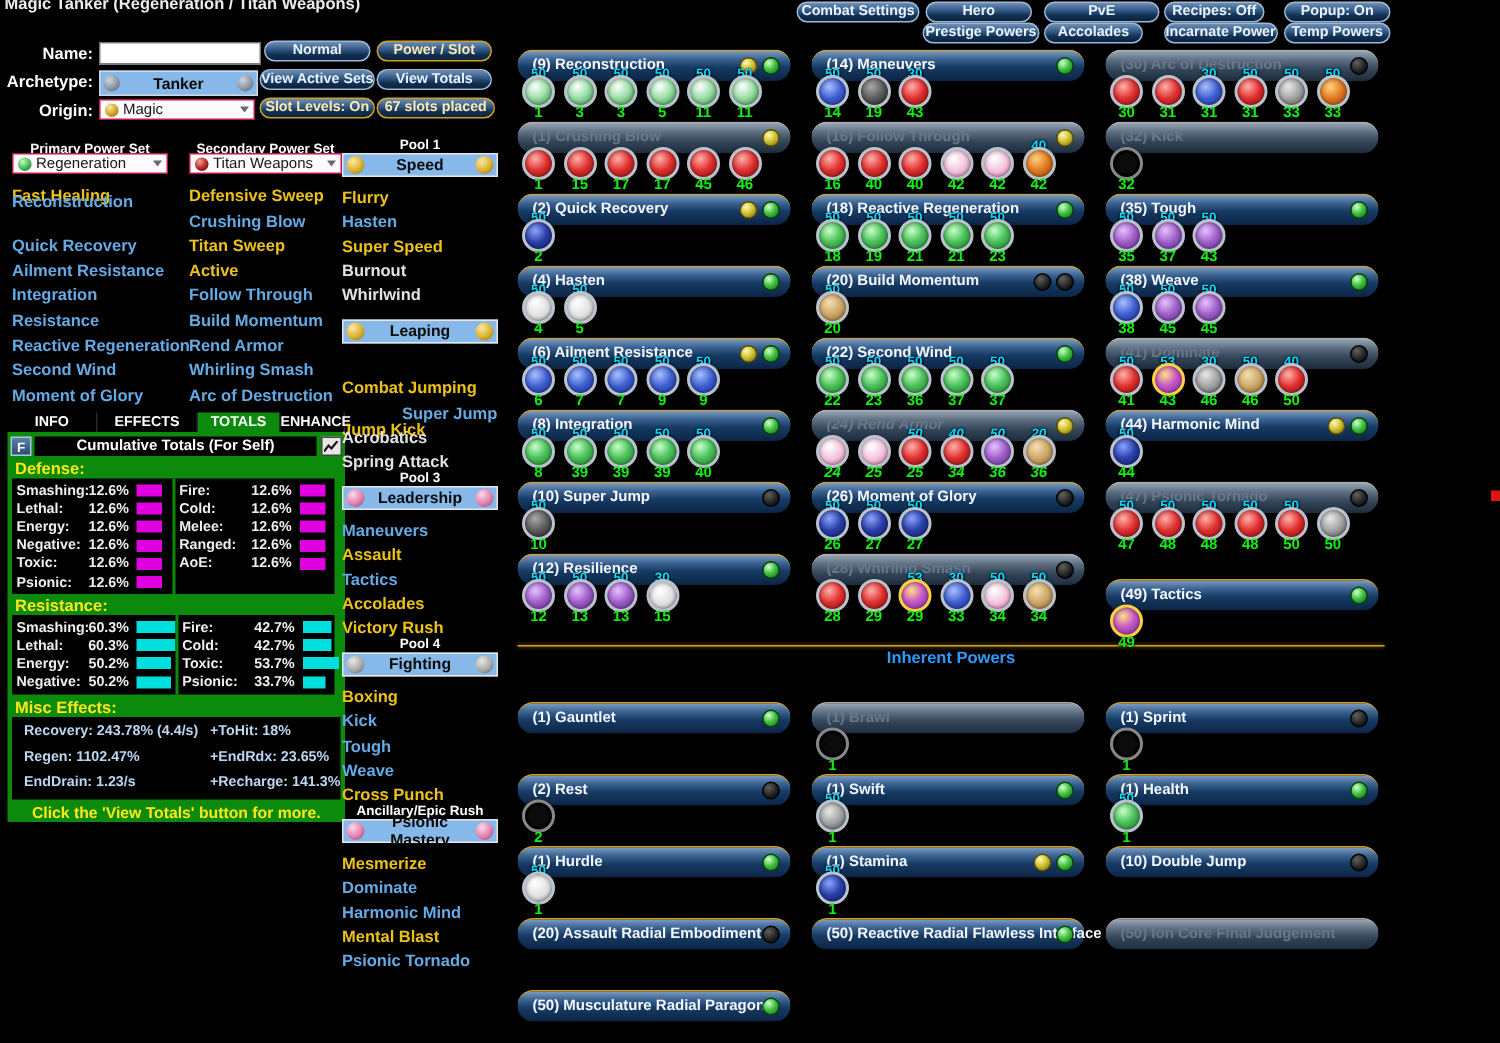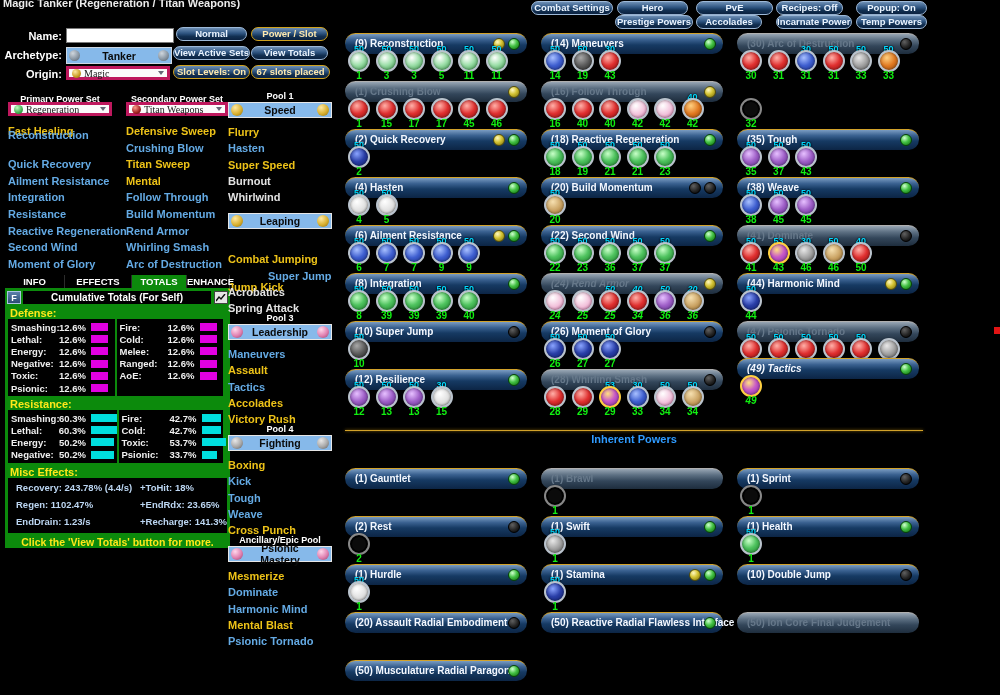--- a/index.html
+++ b/index.html
@@ -13,21 +13,21 @@
     border:1px solid #9db9d8;color:#eaf4ff;font-size:9.5px;font-weight:bold;text-align:center;line-height:12px;
     box-shadow:0 1px 2px #000;white-space:nowrap;overflow:hidden;}
   .pill.gold{border-color:#cfa21f;color:#ffeab0;}
 
   
   .flabel{position:absolute;width:62px;text-align:right;font-size:11px;font-weight:bold;color:#fff;}
   .name-input{position:absolute;left:66px;top:28px;width:102px;height:13px;background:#fff;border:1px solid #7a7a7a;font-size:10px;padding:0 2px;}
   .at-ctrl{position:absolute;left:66px;top:47px;width:104px;height:15px;background:#86b9ea;display:flex;align-items:center;border:1px solid #cfd8e2;}
   .at-circle{width:11px;height:11px;border-radius:50%;background:radial-gradient(circle at 35% 30%,#cfd6dd,#8a97a4 55%,#525c66);margin:0 2px;flex:none;}
   .at-label{font-size:10.5px;font-weight:bold;color:#0a0a0a;flex:1;text-align:center;}
-  .sel{position:absolute;height:14px;background:#fbfbfb;border:3px solid #be185d;display:flex;align-items:center;font-size:10px;color:#151515;padding:0 3px;gap:3px;box-sizing:border-box;font-family:Liberation Serif, serif;}
+  .sel{position:absolute;height:14px;background:#fbfbfb;border:1px solid #be185d;display:flex;align-items:center;font-size:10px;color:#151515;padding:0 3px;gap:3px;box-sizing:border-box;}
   .sel .txt{flex:1;white-space:nowrap;overflow:hidden;}
   .chev{width:0;height:0;border-left:3px solid transparent;border-right:3px solid transparent;border-top:4px solid #667;flex:none;}
   .ico{width:9px;height:9px;border-radius:50%;flex:none;}
 
   .colhead{position:absolute;font-size:9px;font-weight:bold;color:#fff;text-align:center;white-space:nowrap;}
   .plist-item{position:absolute;font-size:11px;font-weight:bold;white-space:nowrap;}
   .c-avail{color:#edc218;} .c-taken{color:#64aae4;} .c-plain{color:#e2e2e2;}
   .poolbar{position:absolute;height:16px;background:#86b9ea;border:1px solid #e6e6e6;display:flex;align-items:center;box-sizing:border-box;}
   .pb-label{font-size:10.5px;font-weight:bold;color:#0a0a0a;flex:1;text-align:center;}
   .pb-circle{width:12px;height:12px;border-radius:50%;margin:0 2px;flex:none;}
@@ -286,21 +286,21 @@
     <div class="plist-item c-taken" style="left: 8px; top: 158.2px;">Quick Recovery</div>
     <div class="plist-item c-taken" style="left: 8px; top: 174.8px;">Ailment Resistance</div>
     <div class="plist-item c-taken" style="left: 8px; top: 191.4px;">Integration</div>
     <div class="plist-item c-taken" style="left: 8px; top: 208px;">Resistance</div>
     <div class="plist-item c-taken" style="left: 8px; top: 224.6px;">Reactive Regeneration</div>
     <div class="plist-item c-taken" style="left: 8px; top: 241.2px;">Second Wind</div>
     <div class="plist-item c-taken" style="left: 8px; top: 257.8px;">Moment of Glory</div>
     <div class="plist-item c-avail" style="left: 126px; top: 125px;">Defensive Sweep</div>
     <div class="plist-item c-taken" style="left: 126px; top: 141.6px;">Crushing Blow</div>
     <div class="plist-item c-avail" style="left: 126px; top: 158.2px;">Titan Sweep</div>
-    <div class="plist-item c-avail" style="left: 126px; top: 174.8px;">Mental</div>
+    <div class="plist-item c-avail" style="left: 126px; top: 174.8px;">Active</div>
     <div class="plist-item c-taken" style="left: 126px; top: 191.4px;">Follow Through</div>
     <div class="plist-item c-taken" style="left: 126px; top: 208px;">Build Momentum</div>
     <div class="plist-item c-taken" style="left: 126px; top: 224.6px;">Rend Armor</div>
     <div class="plist-item c-taken" style="left: 126px; top: 241.2px;">Whirling Smash</div>
     <div class="plist-item c-taken" style="left: 126px; top: 257.8px;">Arc of Destruction</div>
     <div class="colhead" style="left: 228px; top: 91px; width: 104px;">Pool 1</div>
     <div class="poolbar" style="left: 228px; top: 102px; width: 104px;">
       <div class="pb-circle pc-gold"></div>
       <div class="pb-label">Speed</div>
       <div class="pb-circle pc-gold"></div>
@@ -336,21 +336,21 @@
     <div class="poolbar" style="left: 228px; top: 435px; width: 104px;">
       <div class="pb-circle pc-silver"></div>
       <div class="pb-label">Fighting</div>
       <div class="pb-circle pc-silver"></div>
     </div>
     <div class="plist-item c-avail" style="left: 228px; top: 459px;">Boxing</div>
     <div class="plist-item c-taken" style="left: 228px; top: 475.3px;">Kick</div>
     <div class="plist-item c-taken" style="left: 228px; top: 491.6px;">Tough</div>
     <div class="plist-item c-taken" style="left: 228px; top: 507.9px;">Weave</div>
     <div class="plist-item c-avail" style="left: 228px; top: 524.2px; text-align: center;">Cross Punch</div>
-    <div class="colhead" style="left: 228px; top: 535px; width: 104px;">Ancillary/Epic Pool</div>
+    <div class="colhead" style="left: 228px; top: 535px; width: 104px;">Ancillary/Epic Rush</div>
     <div class="poolbar" style="left: 228px; top: 546px; width: 104px;">
       <div class="pb-circle pc-pink"></div>
       <div class="pb-label">Psionic Mastery</div>
       <div class="pb-circle pc-pink"></div>
     </div>
     <div class="plist-item c-avail" style="left: 228px; top: 570px;">Mesmerize</div>
     <div class="plist-item c-taken" style="left: 228px; top: 586.3px;">Dominate</div>
     <div class="plist-item c-taken" style="left: 228px; top: 602.6px;">Harmonic Mind</div>
     <div class="plist-item c-avail" style="left: 228px; top: 618.9px;">Mental Blast</div>
     <div class="plist-item c-taken" style="left: 228px; top: 635.2px;">Psionic Tornado</div>
@@ -650,20 +650,23 @@
       <div class="slot sc-red" style="left: 85.5px;"></div>
       <div class="slvl" style="left: 85.5px;">31</div>
       <div class="snum" style="left: 113px;">50</div>
       <div class="slot sc-gray" style="left: 113px;"></div>
       <div class="slvl" style="left: 113px;">33</div>
       <div class="snum" style="left: 140.5px;">50</div>
       <div class="slot sc-orange" style="left: 140.5px;"></div>
       <div class="slvl" style="left: 140.5px;">33</div>
     </div>
     <div class="pblock" style="left: 737px; top: 81px;">
+      <div class="pbar gray">
+        <div class="pl">(32) Kick</div>
+      </div>
       <div class="slot sc-empty" style="left: 3px;"></div>
       <div class="slvl" style="left: 3px;">32</div>
     </div>
     <div class="pblock" style="left: 737px; top: 129px;">
       <div class="pbar">
         <div class="pl">(35) Tough</div>
         <div class="led green" style="right: 7px;"></div>
       </div>
       <div class="snum" style="left: 3px;">50</div>
       <div class="slot sc-purple" style="left: 3px;"></div>
@@ -737,21 +740,21 @@
       <div class="slvl" style="left: 58px;">48</div>
       <div class="snum" style="left: 85.5px;">50</div>
       <div class="slot sc-red" style="left: 85.5px;"></div>
       <div class="slvl" style="left: 85.5px;">48</div>
       <div class="snum" style="left: 113px;">50</div>
       <div class="slot sc-red" style="left: 113px;"></div>
       <div class="slvl" style="left: 113px;">50</div>
       <div class="slot sc-gray" style="left: 140.5px;"></div>
       <div class="slvl" style="left: 140.5px;">50</div>
     </div>
-    <div class="pblock" style="left: 737px; top: 358px; font-style: italic;">
+    <div class="pblock" style="left: 737px; top: 386px;">
       <div class="pbar">
         <div class="pl">(49) Tactics</div>
         <div class="led green" style="right: 7px;"></div>
       </div>
       <div class="slot sc-gold" style="left: 3px;"></div>
       <div class="slvl" style="left: 3px;">49</div>
     </div>
     <div class="pblock" style="left: 345px; top: 468px;">
       <div class="pbar">
         <div class="pl">(1) Gauntlet</div>

